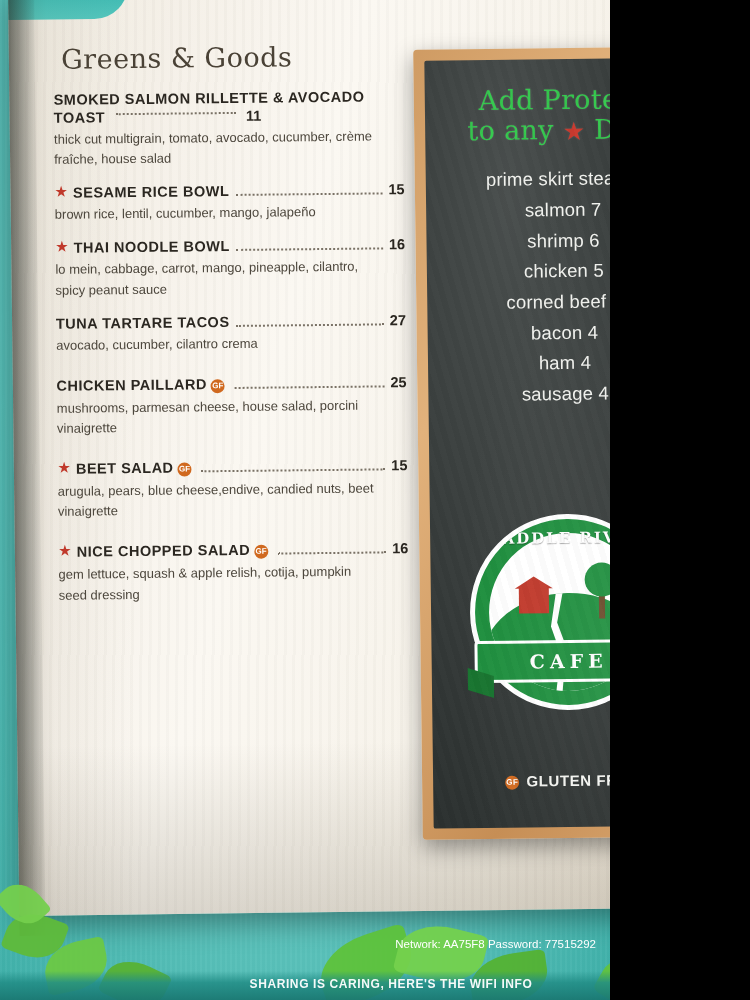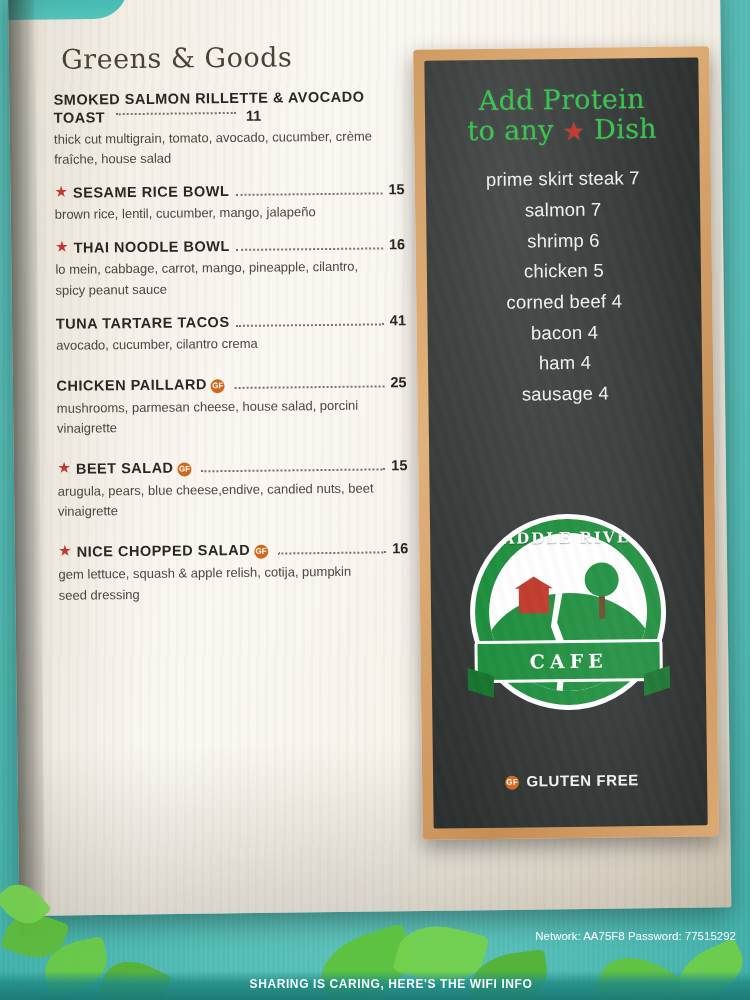--- a/index.html
+++ b/index.html
@@ -5,21 +5,21 @@
   html, body {
     margin: 0;
     padding: 0;
     background: #000;
   }
   body {
     font-family: "Liberation Sans", sans-serif;
   }
   #page {
     position: relative;
-    width: 750px;
+    width: 610px;
     height: 1000px;
     overflow: hidden;
     background: #7fd4cd;
   }
 
   
   .table-bg {
     position: absolute;
     inset: 0;
     background:
@@ -358,21 +358,21 @@
     padding: 6px 0 9px 16px;
     text-align: center;
     color: #ffffff;
     font-size: 11.5px;
     letter-spacing: .3px;
     background: linear-gradient(180deg, rgba(43,160,152,.0), rgba(33,140,133,.85) 40%, rgba(26,120,114,.95));
   }
   .wifi-top {
     position: absolute;
     right: 14px;
-    bottom: 58px;
+    bottom: 50px;
     color: #ffffff;
     font-size: 11.5px;
   }
   .wifi-line2 {
     font-weight: bold;
     letter-spacing: .6px;
     font-size: 12px;
     opacity: .95;
   }
 </style>
@@ -417,21 +417,21 @@
         <span class="dots"></span>
         <span class="price">16</span>
       </div>
       <div class="desc">lo mein, cabbage, carrot, mango, pineapple, cilantro, spicy peanut sauce</div>
     </div>
 
     <div class="item">
       <div class="name-row">
         <span class="dish-name">TUNA TARTARE TACOS</span>
         <span class="dots"></span>
-        <span class="price">41</span>
+        <span class="price">27</span>
       </div>
       <div class="desc">avocado, cucumber, cilantro crema</div>
     </div>
 
     <div class="item" style="margin-top:22px;">
       <div class="name-row">
         <span class="dish-name">CHICKEN PAILLARD</span>
         <span class="gf-badge">GF</span>
         <span class="dots"></span>
         <span class="price">25</span>

